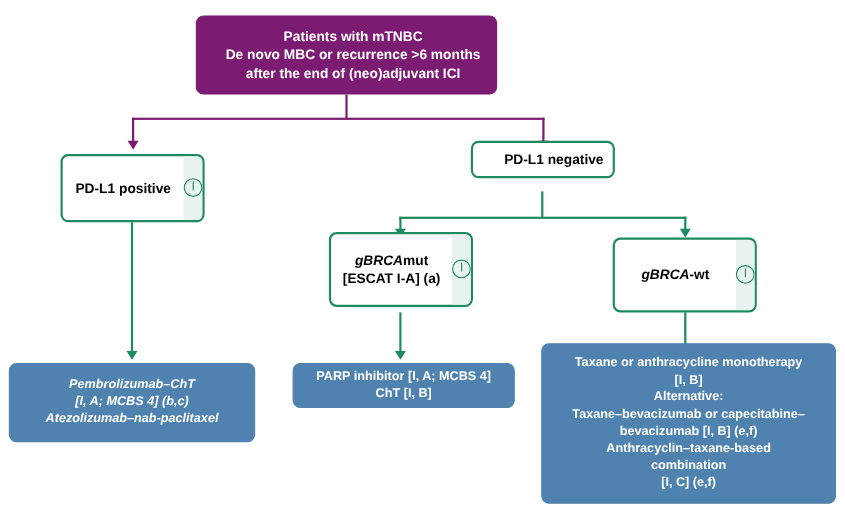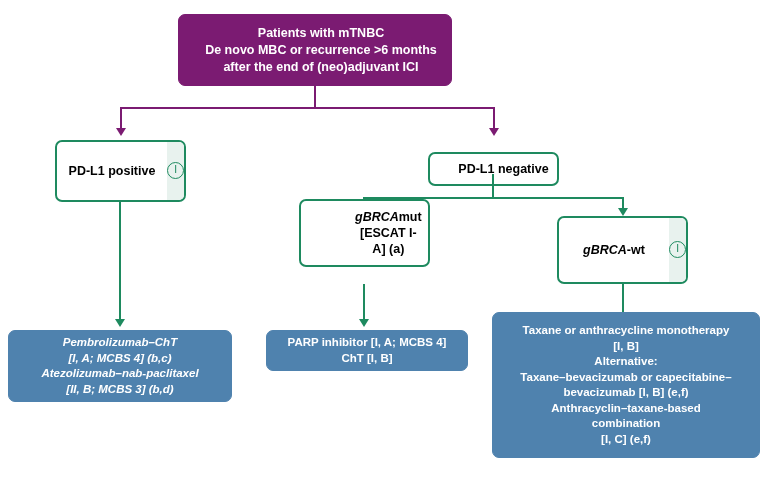--- a/index.html
+++ b/index.html
@@ -149,34 +149,34 @@
 
   <div class="node node-decision" style="left:55px; top:140px; width:131px; height:62px;">
     <div class="dec-title">
       <span>PD-L1 positive</span>
     </div>
     <div class="dec-foot">
       <span class="info-icon"></span>
     </div>
   </div>
 
-  <div class="node node-decision" style="left:428px; top:152px; width:131px; height:34px;padding-left:20px;">
+  <div class="node node-decision" style="left:428px; top:128px; width:131px; height:34px;padding-left:20px;">
     <div class="dec-title">
       <span>PD-L1 negative</span>
     </div>
   </div>
 
   <div class="conn" style="left:492px; top:174px; width:2px; height:24px;"></div>
   <div class="conn" style="left:363px; top:197px; width:261px; height:2px;"></div>
   <div class="conn" style="left:363px; top:197px; width:2px; height:12px;"></div>
   <div class="arrow" style="left:359px; top:208px;"></div>
   <div class="conn" style="left:622px; top:197px; width:2px; height:12px;"></div>
   <div class="arrow" style="left:618px; top:208px;"></div>
 
-  <div class="node node-decision" style="left:299px; top:199px; width:131px; height:68px;padding-left:48px;">
+  <div class="node node-decision" style="left:299px; top:211px; width:131px; height:68px;">
     <div class="dec-title">
       <span><span class="italic-gene">gBRCA</span><span>mut</span></span>
       <span>[ESCAT I-A] (a)</span>
     </div>
     <div class="dec-foot">
       <span class="info-icon"></span>
     </div>
   </div>
 
   <div class="node node-decision" style="left:557px; top:216px; width:131px; height:68px;">
@@ -194,21 +194,20 @@
   <div class="conn" style="left:363px; top:284px; width:2px; height:36px;"></div>
   <div class="arrow" style="left:359px; top:319px;"></div>
 
   <div class="conn" style="left:622px; top:284px; width:2px; height:32px;"></div>
   <div class="arrow" style="left:618px; top:315px;"></div>
 
   <div class="node node-treatment" style="left:8px; top:330px; width:224px; height:72px;font-style:italic;">
     <span class="line">Pembrolizumab–ChT</span>
     <span class="line">[I, A; MCBS 4] (b,c)</span>
     <span class="line">Atezolizumab–nab-paclitaxel</span>
-    <span class="line">[II, B; MCBS 3] (b,d)</span>
   </div>
 
   <div class="node node-treatment" style="left:266px; top:330px; width:202px; height:41px;text-align:center;">
     <span class="line">PARP inhibitor [I, A; MCBS 4]</span>
     <span class="line">ChT [I, B]</span>
   </div>
 
   <div class="node node-treatment" style="left:492px; top:312px; width:268px; height:146px;">
     <span class="line">Taxane or anthracycline monotherapy</span>
     <span class="line">[I, B]</span>

